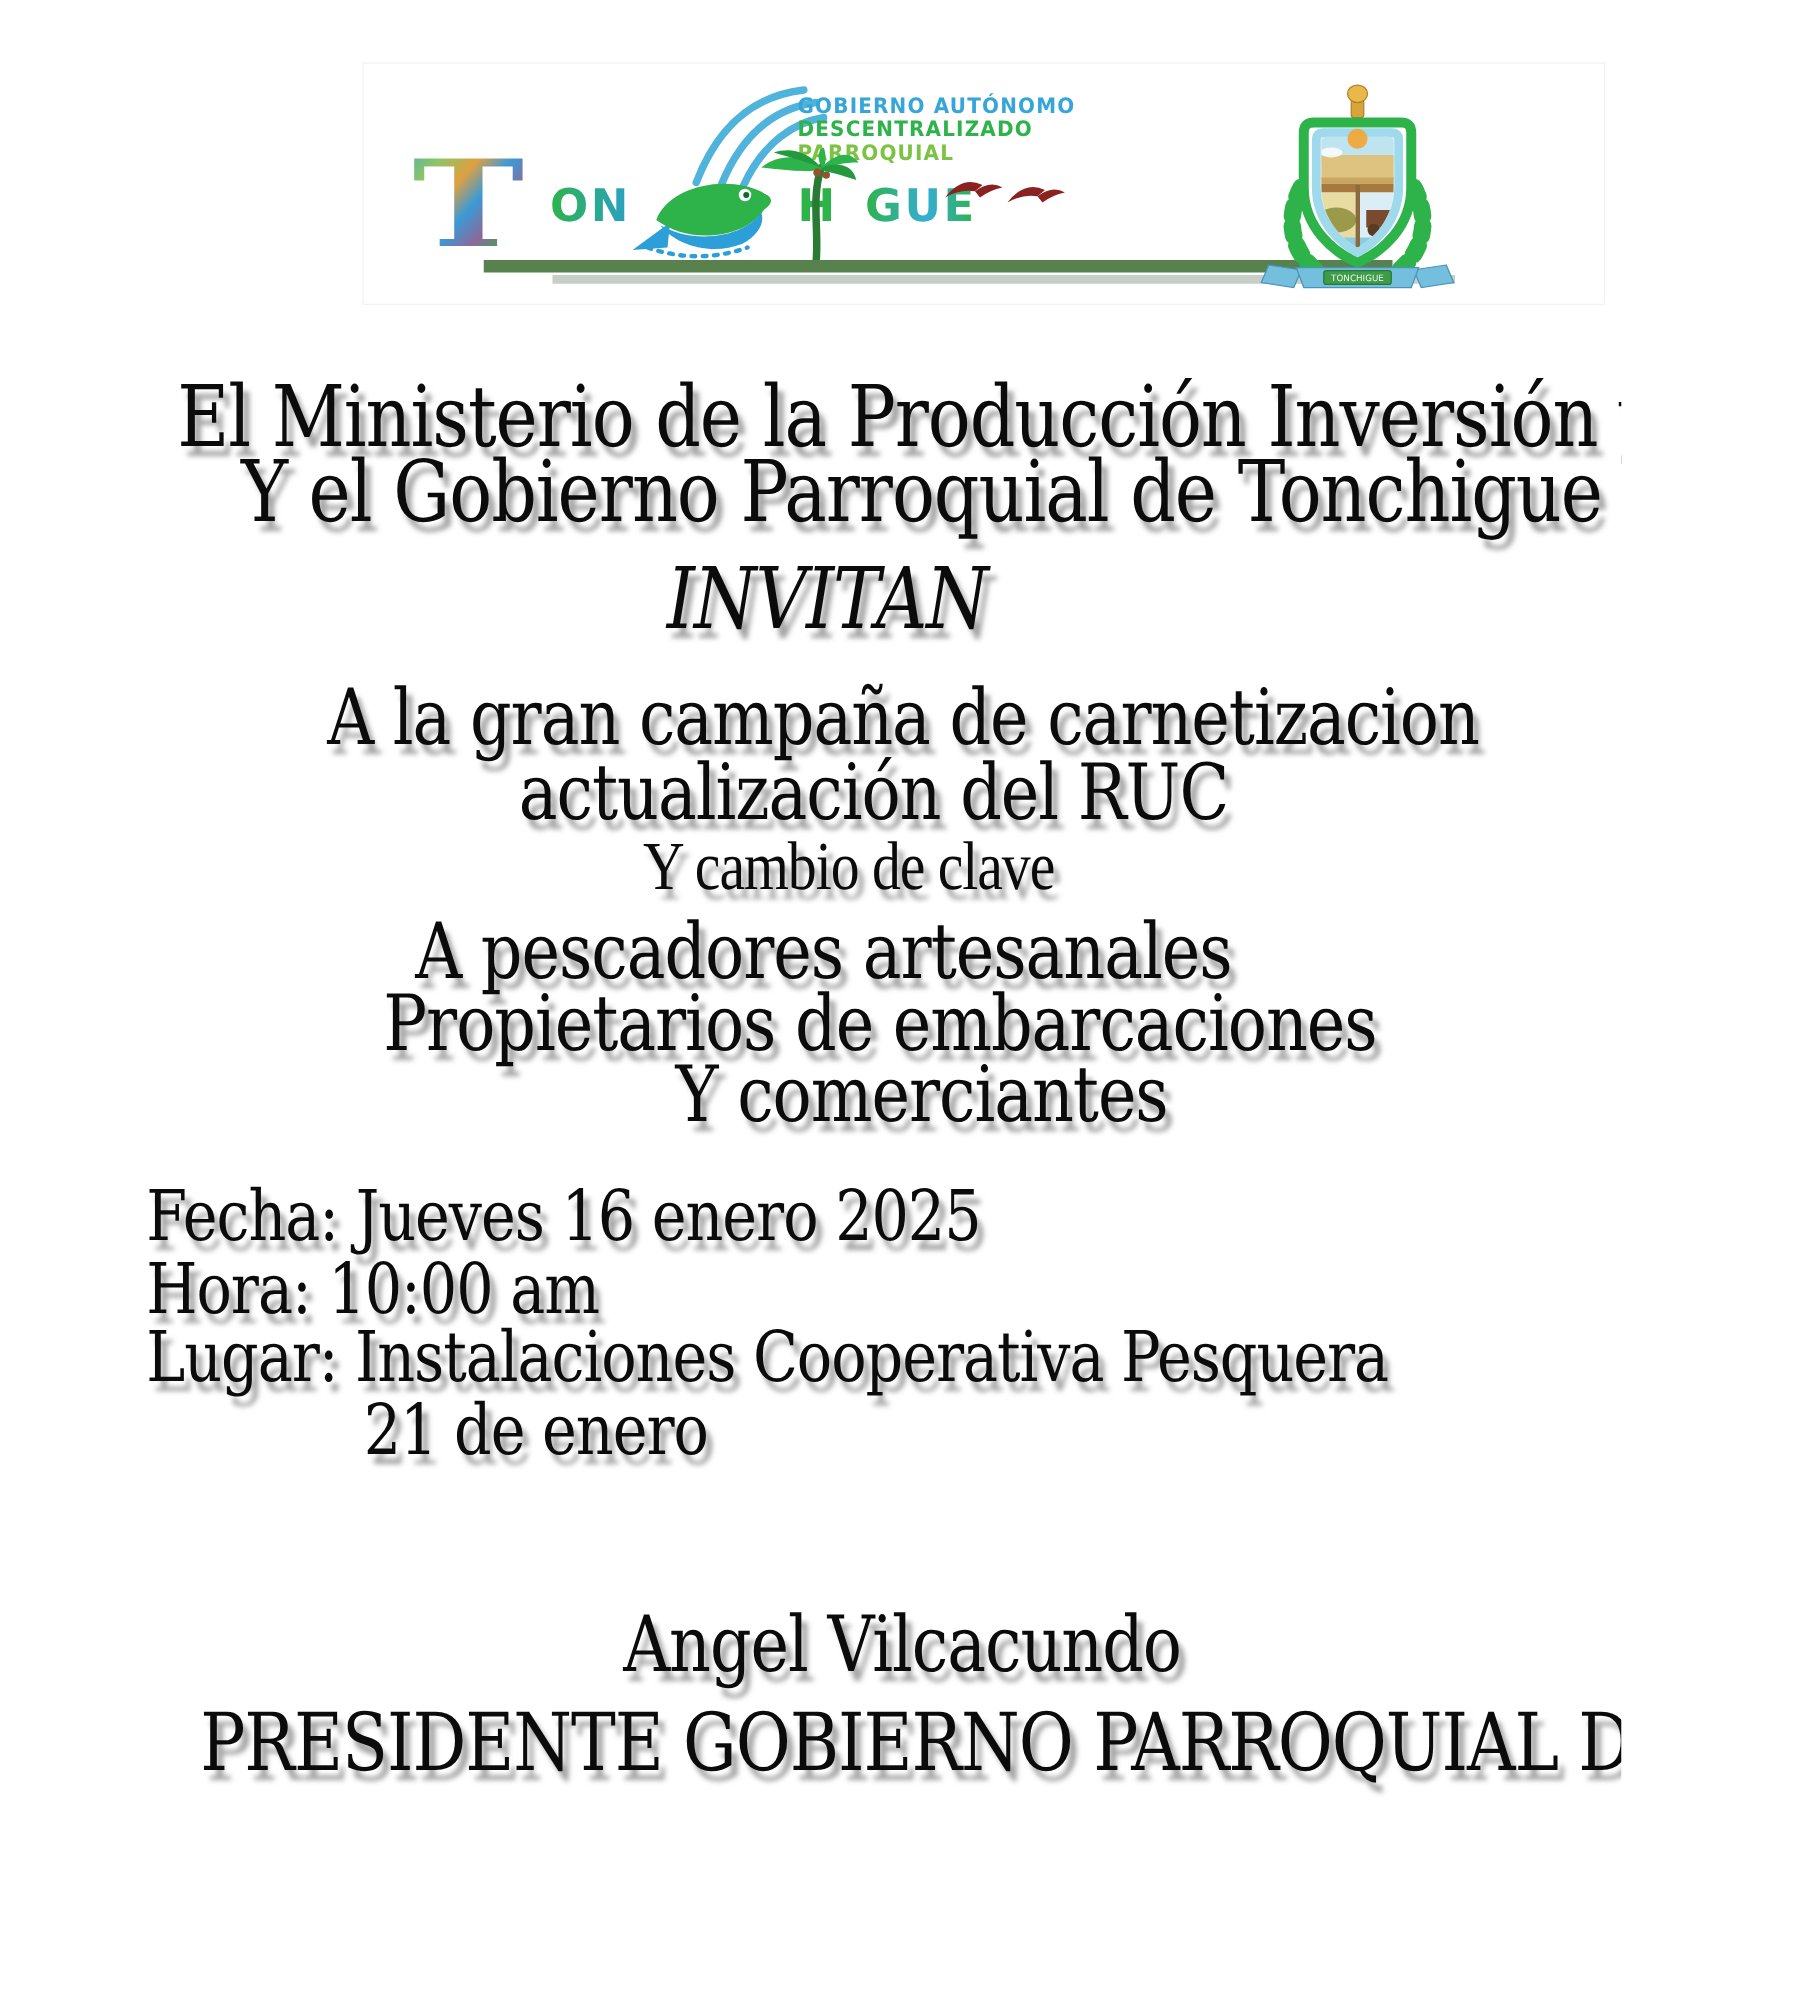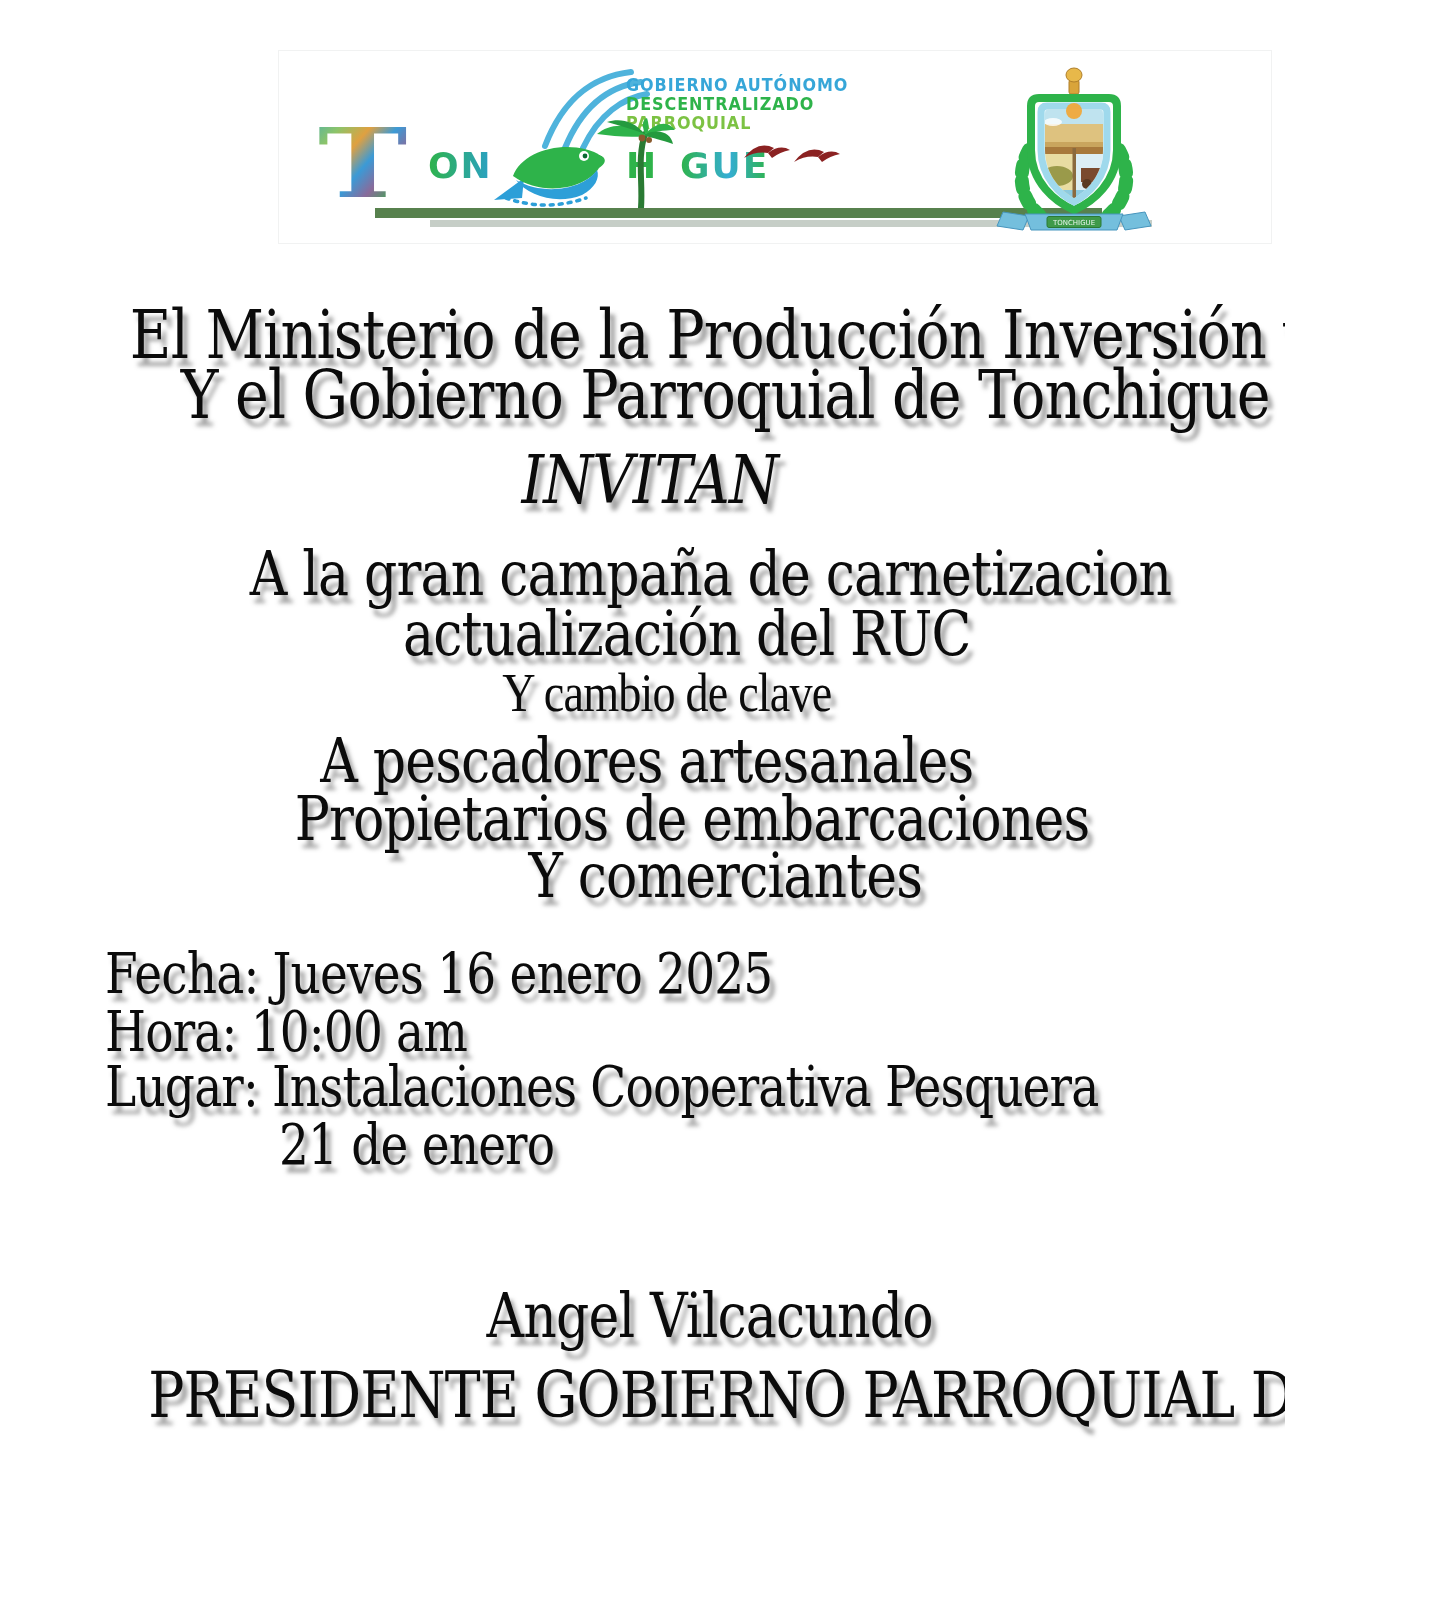--- a/index.html
+++ b/index.html
@@ -2,20 +2,21 @@
 <html><head>
 <meta charset="utf-8">
 <style>
   html,body{margin:0;padding:0;background:#ffffff;}
   .page{
     position:relative;
     width:1285px;height:1599px;
     background:#ffffff;
     overflow:hidden;
     font-family:"DejaVu Serif", serif;
+    margin-left:12px;
   }
 
   
   .line{
     position:absolute;left:0;width:1450px;
     text-align:center;
     color:#0b0b0b;
     white-space:nowrap;
     text-shadow:6px 8px 5px rgba(90,90,90,0.55);
     letter-spacing:-1px;

